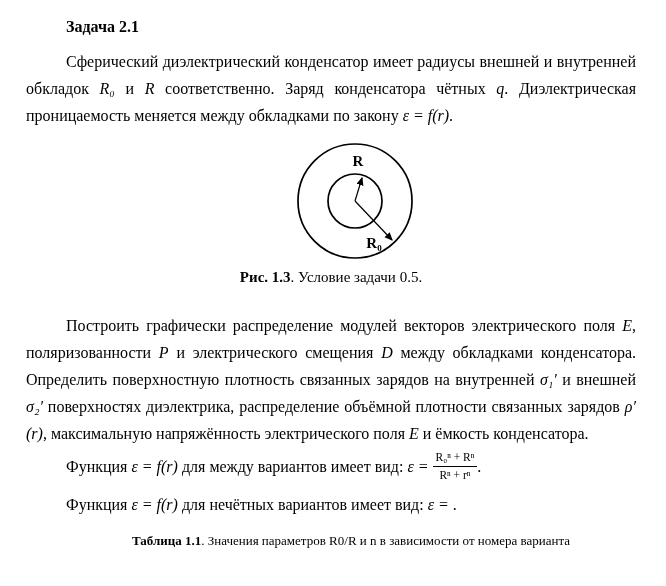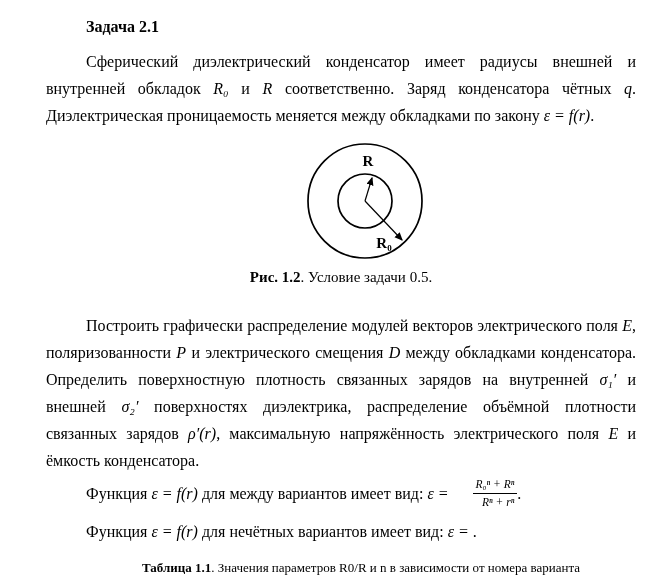--- a/index.html
+++ b/index.html
@@ -8,21 +8,21 @@
     background: #ffffff;
   }
   body {
     width: 666px;
     height: 586px;
     overflow: hidden;
     color: #000;
     font-family: "Liberation Serif", "DejaVu Serif", serif;
   }
   .page {
-    padding: 14px 30px 0 46px;
+    padding: 14px 30px 0 26px;
   }
   .title {
     font-weight: bold;
     font-size: 16px;
     margin: 4px 0 12px 40px;
   }
   p.para {
     font-size: 16px;
     line-height: 27px;
     text-align: justify;
@@ -42,27 +42,25 @@
     margin: 0 0 26px 0;
   }
   .formula-line {
     font-size: 16px;
     line-height: 36px;
     margin: 2px 0 2px 40px;
   }
   .frac {
     display: inline-block;
     vertical-align: middle;
-    text-align: right;
+    text-align: center;
     font-size: 11.5px;
-    font-style: italic;
     line-height: 1.25;
     position: relative;
     top: -2px;
-    margin-left: 20px;
   }
   .frac .num { display: block; border-bottom: 1px solid #000; padding: 0 3px 1px 3px; }
   .frac .den { display: block; padding: 1px 3px 0 3px; }
   .table-caption {
     font-size: 13px;
     margin: 10px 0 0 40px;
     text-align: center;
   }
 </style>
 </head>
@@ -83,21 +81,21 @@
       </defs>
       <circle cx="0" cy="0" r="57" fill="none" stroke="#000" stroke-width="1.7"></circle>
       <circle cx="0" cy="0" r="27" fill="none" stroke="#000" stroke-width="1.7"></circle>
       <line x1="0" y1="0" x2="7" y2="-23" stroke="#000" stroke-width="1.2" marker-end="url(#arr)"></line>
       <line x1="0" y1="0" x2="37" y2="39" stroke="#000" stroke-width="1.2" marker-end="url(#arr)"></line>
       <text x="3" y="-35" text-anchor="middle" font-size="15" font-weight="bold">R</text>
       <text x="19" y="47" text-anchor="middle" font-size="15" font-weight="bold">R₀</text>
     </svg>
   </div>
 
-  <div class="fig-caption"><span class="b">Рис. 1.2</span><span>. Условие задачи 0.5.</span></div>
+  <div class="fig-caption"><span class="b">Рис. 1.3</span><span>. Условие задачи 0.5.</span></div>
 
   <p class="para"><span>Построить графически распределение модулей векторов электрического поля </span><span class="it">E</span><span>, поляризованности </span><span class="it">P</span><span> и электрического смещения </span><span class="it">D</span><span> между обкладками конденсатора. Определить поверхностную плотность связанных зарядов на внутренней </span><span class="it">σ₁′</span><span> и внешней </span><span class="it">σ₂′</span><span> поверхностях диэлектрика, распределение объёмной плотности связанных зарядов </span><span class="it">ρ′(r)</span><span>, максимальную напряжённость электрического поля </span><span class="it">E</span><span> и ёмкость конденсатора.</span></p>
 
   <div class="formula-line"><span>Функция </span><span class="it">ε = f(r)</span><span> для между вариантов имеет вид: </span><span class="it">ε = </span><span class="frac"><span class="num">R₀ⁿ + Rⁿ</span><span class="den">Rⁿ + rⁿ</span></span><span>.</span></div>
 
   <div class="formula-line"><span>Функция </span><span class="it">ε = f(r)</span><span> для нечётных вариантов имеет вид: </span><span class="it">ε = </span><span>.</span></div>
 
   <div class="table-caption"><span class="b">Таблица 1.1</span><span>. Значения параметров R0/R и n в зависимости от номера варианта</span></div>
 
 </div>

